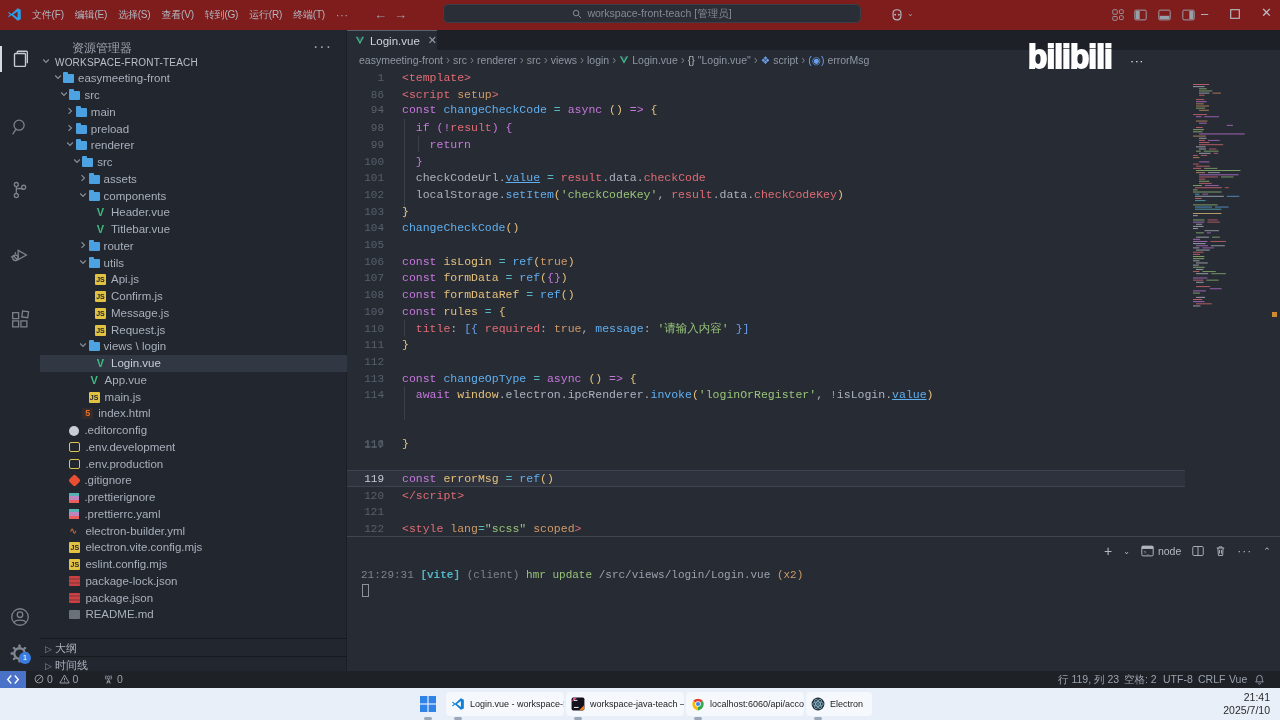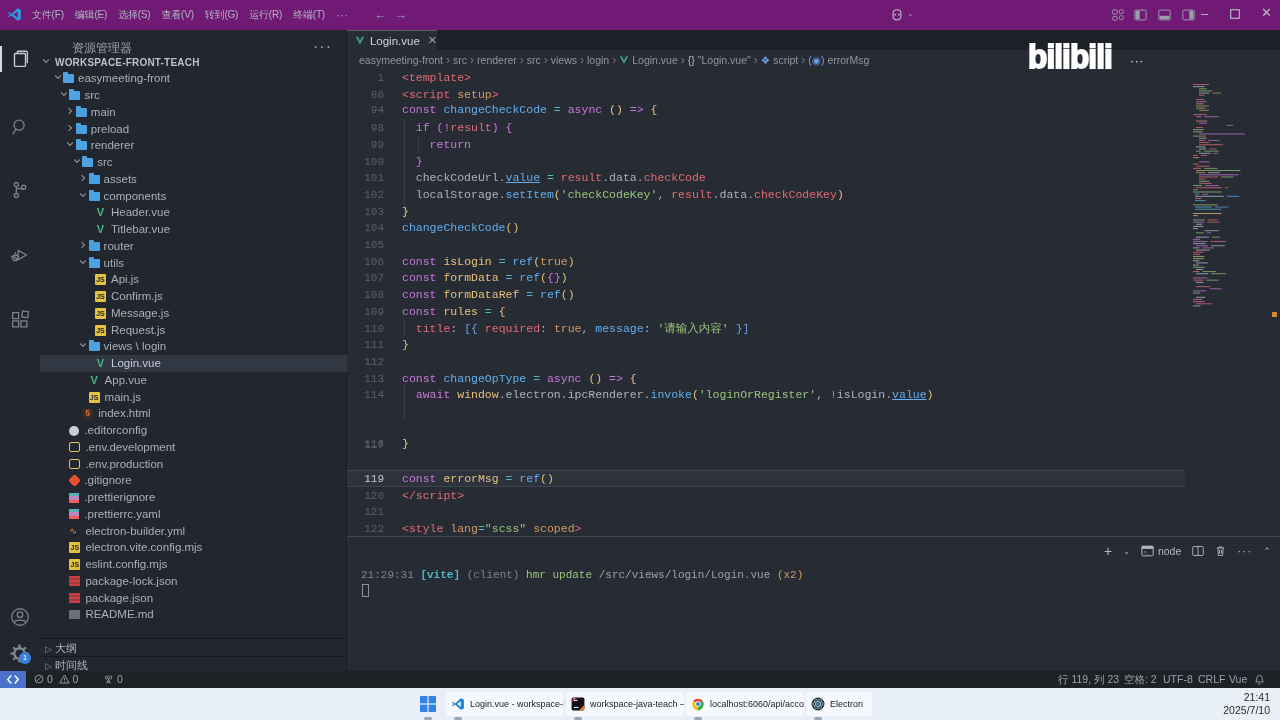--- a/index.html
+++ b/index.html
@@ -1,21 +1,21 @@
 <!DOCTYPE html>
 <html><head>
 <meta charset="utf-8">
 <style>
 * { margin:0; padding:0; box-sizing:border-box; }
 html,body { width:1280px; height:720px; overflow:hidden; background:#272b33; font-family:"Liberation Sans", sans-serif; }
 #app { position:absolute; inset:0; width:1280px; height:720px; }
 .abs { position:absolute; }
 
 
-#titlebar { position:absolute; left:0; top:0; width:1280px; height:30px; background:#701a75; color:#b6bcc6; font-size:11.5px; }
+#titlebar { position:absolute; left:0; top:0; width:1280px; height:30px; background:#7f1d1d; color:#b6bcc6; font-size:11.5px; }
 #titlebar .menus { position:absolute; left:32px; top:0; height:30px; display:flex; align-items:center; gap:11px; font-size:10px; letter-spacing:-0.2px; color:#b0b6c0; }
 .navarr { position:absolute; top:7px; color:#9aa1ab; font-size:13px; }
 #searchbox { position:absolute; left:443px; top:4px; width:418px; height:19px; background:#2a2e36; border:1px solid #3a3f48; border-radius:5px; color:#848b97; font-size:10.5px; display:flex; align-items:center; justify-content:center; }
 .laybtn { color:#9aa0a9; font-size:12px; }
 
 
 #activitybar { position:absolute; left:0; top:30px; width:40px; height:641px; background:#22262e; }
 #activitybar svg { position:absolute; left:9px; }
 .actestroke { stroke:#7d828c; stroke-width:1.4; fill:none; }
 
@@ -80,20 +80,26 @@
         <span>编辑(E)</span>
         <span>选择(S)</span>
         <span>查看(V)</span>
         <span>转到(G)</span>
         <span>运行(R)</span>
         <span>终端(T)</span>
         <span style="letter-spacing:1px">···</span>
     </div>
     <span class="navarr" style="left:374px">←</span>
     <span class="navarr" style="left:394px">→</span>
+    <div id="searchbox"><svg style="margin-right:5px" width="10" height="10" viewBox="0 0 16 16">
+          <g fill="none" stroke="#848b97" stroke-width="1.6">
+            <circle cx="6.5" cy="6.5" r="4.5"></circle>
+            <path d="M10 10 L14.5 14.5"></path>
+          </g>
+        </svg>workspace-front-teach [管理员]</div>
     <svg class="abs" style="left:890px;top:8px" width="14" height="14" viewBox="0 0 16 16">
         <path fill="none" stroke="#b3b9c3" stroke-width="1.3" d="M3.5 6 C3.5 3 5.5 2 8 2 C10.5 2 12.5 3 12.5 6 L12.5 8.5 C12.5 11.5 10.5 13.5 8 13.5 C5.5 13.5 3.5 11.5 3.5 8.5 Z"></path>
         <circle cx="5.9" cy="7.6" r="1.1" fill="#b3b9c3"></circle>
         <circle cx="10.1" cy="7.6" r="1.1" fill="#b3b9c3"></circle>
       </svg>
     <span class="abs laybtn" style="left:907px;top:9px;font-size:8px">⌄</span>
 
     <svg class="abs" style="left:1112px;top:9px" width="12" height="12" viewBox="0 0 16 16">
         <g fill="none" stroke="#9aa0a9" stroke-width="1.2">
           <rect x="1" y="1" width="6" height="6" rx="1"></rect>
@@ -179,21 +185,21 @@
           <rect x="10.7" y="18.8" width="2.6" height="3.4" rx="0.8" transform="rotate(135 12 12)"></rect>
         </g>
       </svg>
     <div class="abs" style="left:19px;top:622px;width:12px;height:12px;border-radius:50%;background:#3a7de0;color:#fff;font-size:8px;text-align:center;line-height:12px;">1</div>
   </div>
 
   <div id="sidebar">
     <div id="sbhead">资源管理器</div>
     <div class="abs" style="right:14px;top:8px;color:#9ca3af;letter-spacing:1px">···</div>
     <div class="tree" id="tree">
-        <div class="ti" style="top:23.5px;padding-left:1px;font-weight:bold;font-size:10px;color:#b9c0cb;letter-spacing:0.2px">
+        <div class="ti" style="top:23.5px;padding-left:1px;font-weight:normal;font-size:10px;color:#b9c0cb;letter-spacing:0.2px">
           <span class="ch"><svg width="8" height="8" viewBox="0 0 8 8">
               <path d="M1.2 2.5 L4 5.5 L6.8 2.5" fill="none" stroke="#8a919c" stroke-width="1.1"></path>
             </svg></span>
           <span style="margin-left:4px">WORKSPACE-FRONT-TEACH</span>
         </div>
         <div class="ti " style="top:40.25px;padding-left:13px">
           <span class="ch"><svg width="8" height="8" viewBox="0 0 8 8">
               <path d="M1.2 2.5 L4 5.5 L6.8 2.5" fill="none" stroke="#8a919c" stroke-width="1.1"></path>
             </svg></span>
           <span class="fold"></span>

